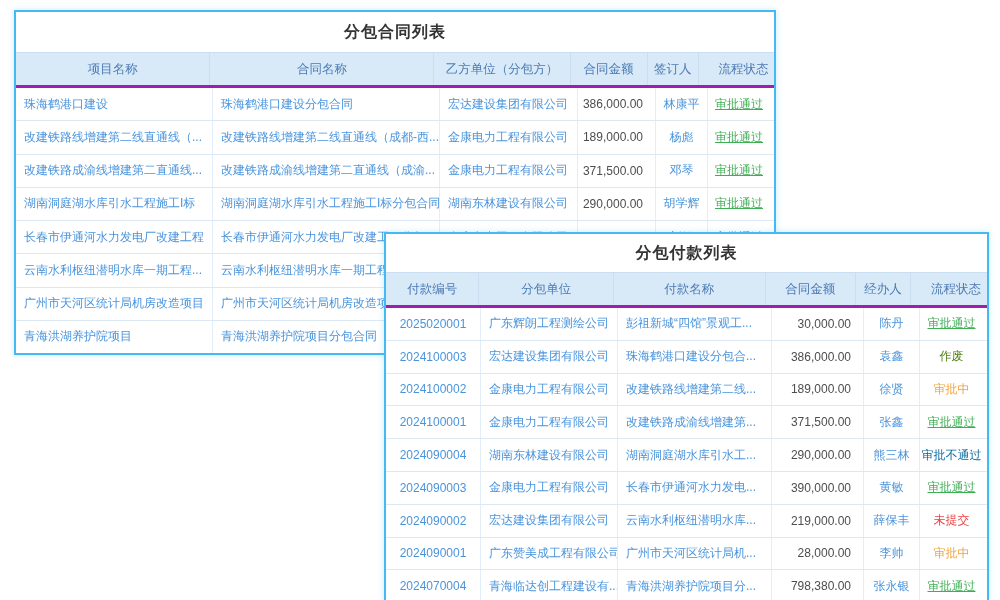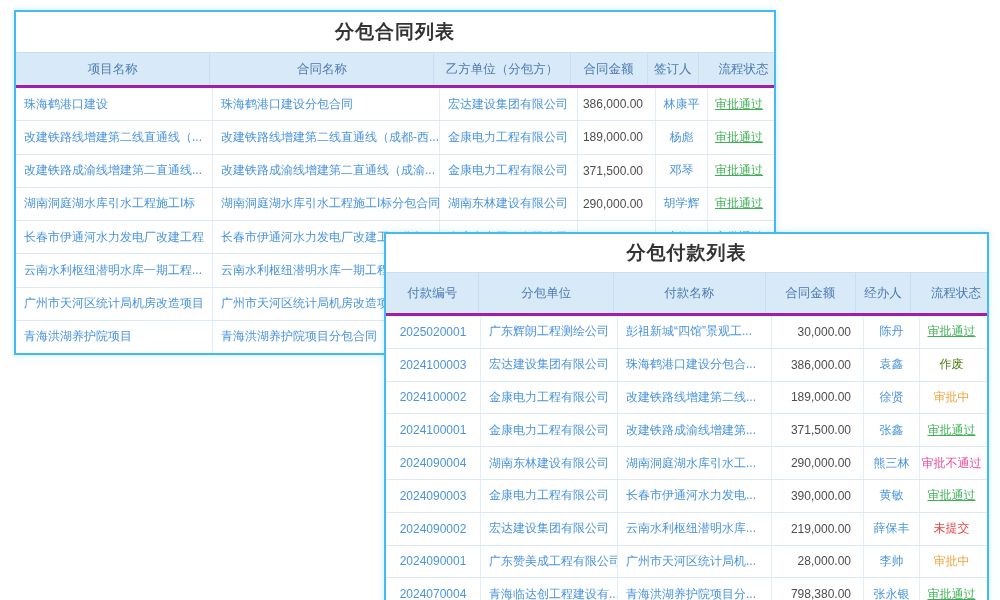--- a/index.html
+++ b/index.html
@@ -10,38 +10,38 @@
   .window{
     position:absolute;background:#ffffff;
     border:2px solid #45b9f1;
     box-shadow:0 0 6px rgba(69,185,241,0.30);
     overflow:hidden;
   }
   .w1{left:14px;top:10px;width:758px;}
   .w2{left:384px;top:232px;width:601px;}
   .win-title{
     display:flex;align-items:center;justify-content:center;
-    font-size:19px;font-weight:bold;color:#333333;
+    font-size:16px;font-weight:bold;color:#333333;
     letter-spacing:1px;
   }
   .w1 .win-title{height:40px;}
   .w2 .win-title{height:38px;border-radius:16px;}
   .thead{
     display:flex;background:#d8e9f7;
     border-top:1px solid #c9def0;
   }
   .hcell{
     display:flex;align-items:center;justify-content:center;
     color:#4d7bb5;font-size:12.5px;
     box-sizing:border-box;border-right:1px solid #c9def0;
     overflow:hidden;white-space:nowrap;
   }
   .hcell:last-child{border-right:none;margin-left:14px;}
   .w1 .hcell{height:32px;}
-  .w2 .hcell{height:40px;}
+  .w2 .hcell{height:32px;}
   .trow{display:flex;border-top:1px solid #dce9f5;background:#ffffff;}
   .tbody .trow:first-child{border-top:none;}
   .thead + .tbody .trow:first-child{border-top:3px solid #a21caf;}
   .cell{
     display:flex;align-items:center;
     box-sizing:border-box;border-right:1px solid #e2eefa;
     overflow:hidden;white-space:nowrap;
     font-size:12px;color:#4a94dc;
   }
   .cell:last-child{border-right:none;}
@@ -183,21 +183,21 @@
         <div class="cell c3">371,500.00</div>
         <div class="cell c4">张鑫</div>
         <div class="cell c5 status-pass" style="color: rgb(63, 175, 86);">审批通过</div>
       </div>
       <div class="trow">
         <div class="cell c0">2024090004</div>
         <div class="cell c1">湖南东林建设有限公司</div>
         <div class="cell c2">湖南洞庭湖水库引水工...</div>
         <div class="cell c3">290,000.00</div>
         <div class="cell c4">熊三林</div>
-        <div class="cell c5" style="color: #ec4899;">审批不通过</div>
+        <div class="cell c5" style="color: #0369a1;">审批不通过</div>
       </div>
       <div class="trow">
         <div class="cell c0">2024090003</div>
         <div class="cell c1">金康电力工程有限公司</div>
         <div class="cell c2">长春市伊通河水力发电...</div>
         <div class="cell c3">390,000.00</div>
         <div class="cell c4">黄敏</div>
         <div class="cell c5 status-pass" style="color: rgb(63, 175, 86);">审批通过</div>
       </div>
       <div class="trow">

